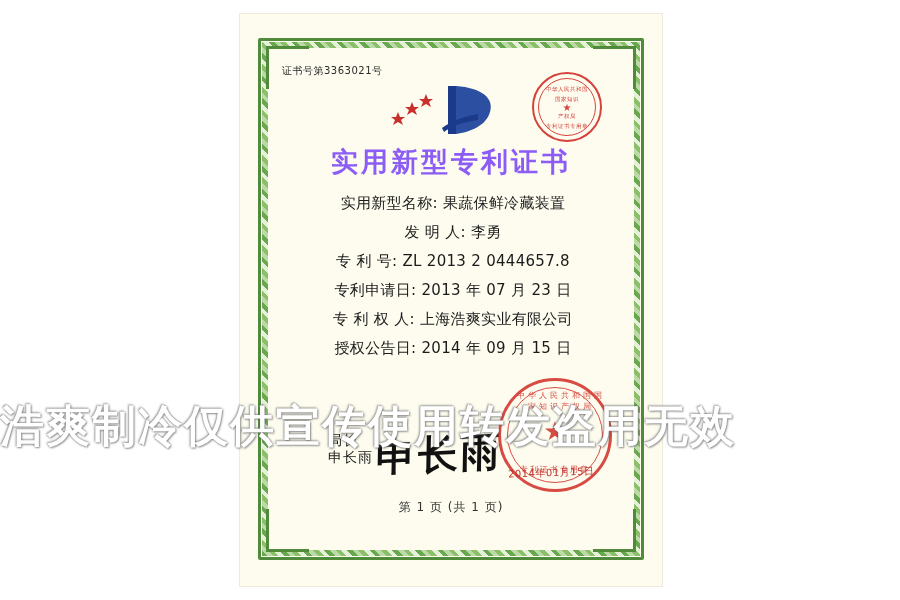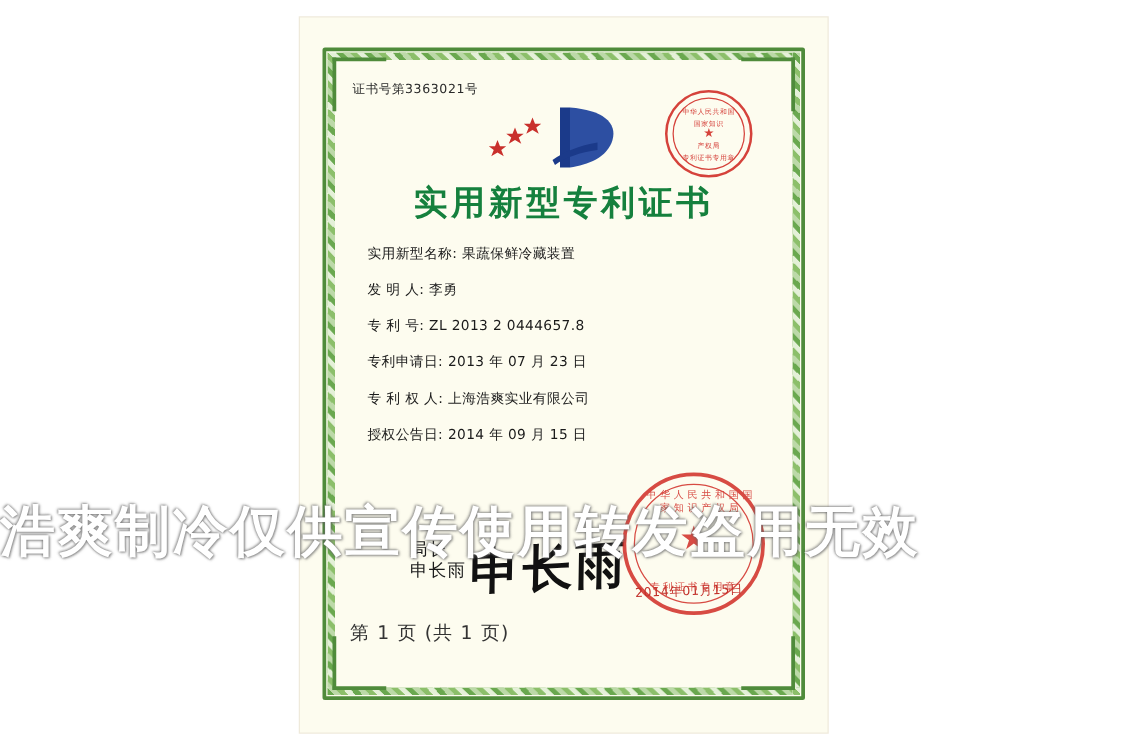--- a/index.html
+++ b/index.html
@@ -113,34 +113,35 @@
   .title {
     position: absolute;
     top: 86px;
     left: 0;
     right: 0;
     text-align: center;
     font-family: "DejaVu Serif", "Liberation Serif", serif;
     font-size: 27px;
     font-weight: bold;
     letter-spacing: 3px;
-    color: #15803d;
+    color: #8b5cf6;
   }
   .fields {
     position: absolute;
     top: 138px;
     left: 14px;
     right: 10px;
   }
   .field {
-    font-size: 11px;
+    font-size: 15px;
     color: #1b1b1b;
     margin-bottom: 15px;
     line-height: 14px;
     letter-spacing: 0.3px;
+    text-align: center;
   }
   .field .lbl { display: inline-block; }
   .field .val { display: inline-block; }
   .paras {
     position: absolute;
     top: 306px;
     left: 14px;
     right: 12px;
   }
   .para {
@@ -258,21 +259,22 @@
     font-size: 40px;
     color: #111;
     letter-spacing: 2px;
     transform: rotate(-3deg) skewX(-4deg);
     font-weight: bold;
   }
   .footer {
     position: absolute;
     left: 0; right: 0;
     bottom: 22px;
-    font-size: 15px;
+    text-align: center;
+    font-size: 12px;
     color: #333;
     letter-spacing: 1px;
   }
   
   .watermark {
     position: absolute;
     left: 0;
     right: 0;
     top: 404px;
     text-align: left;

